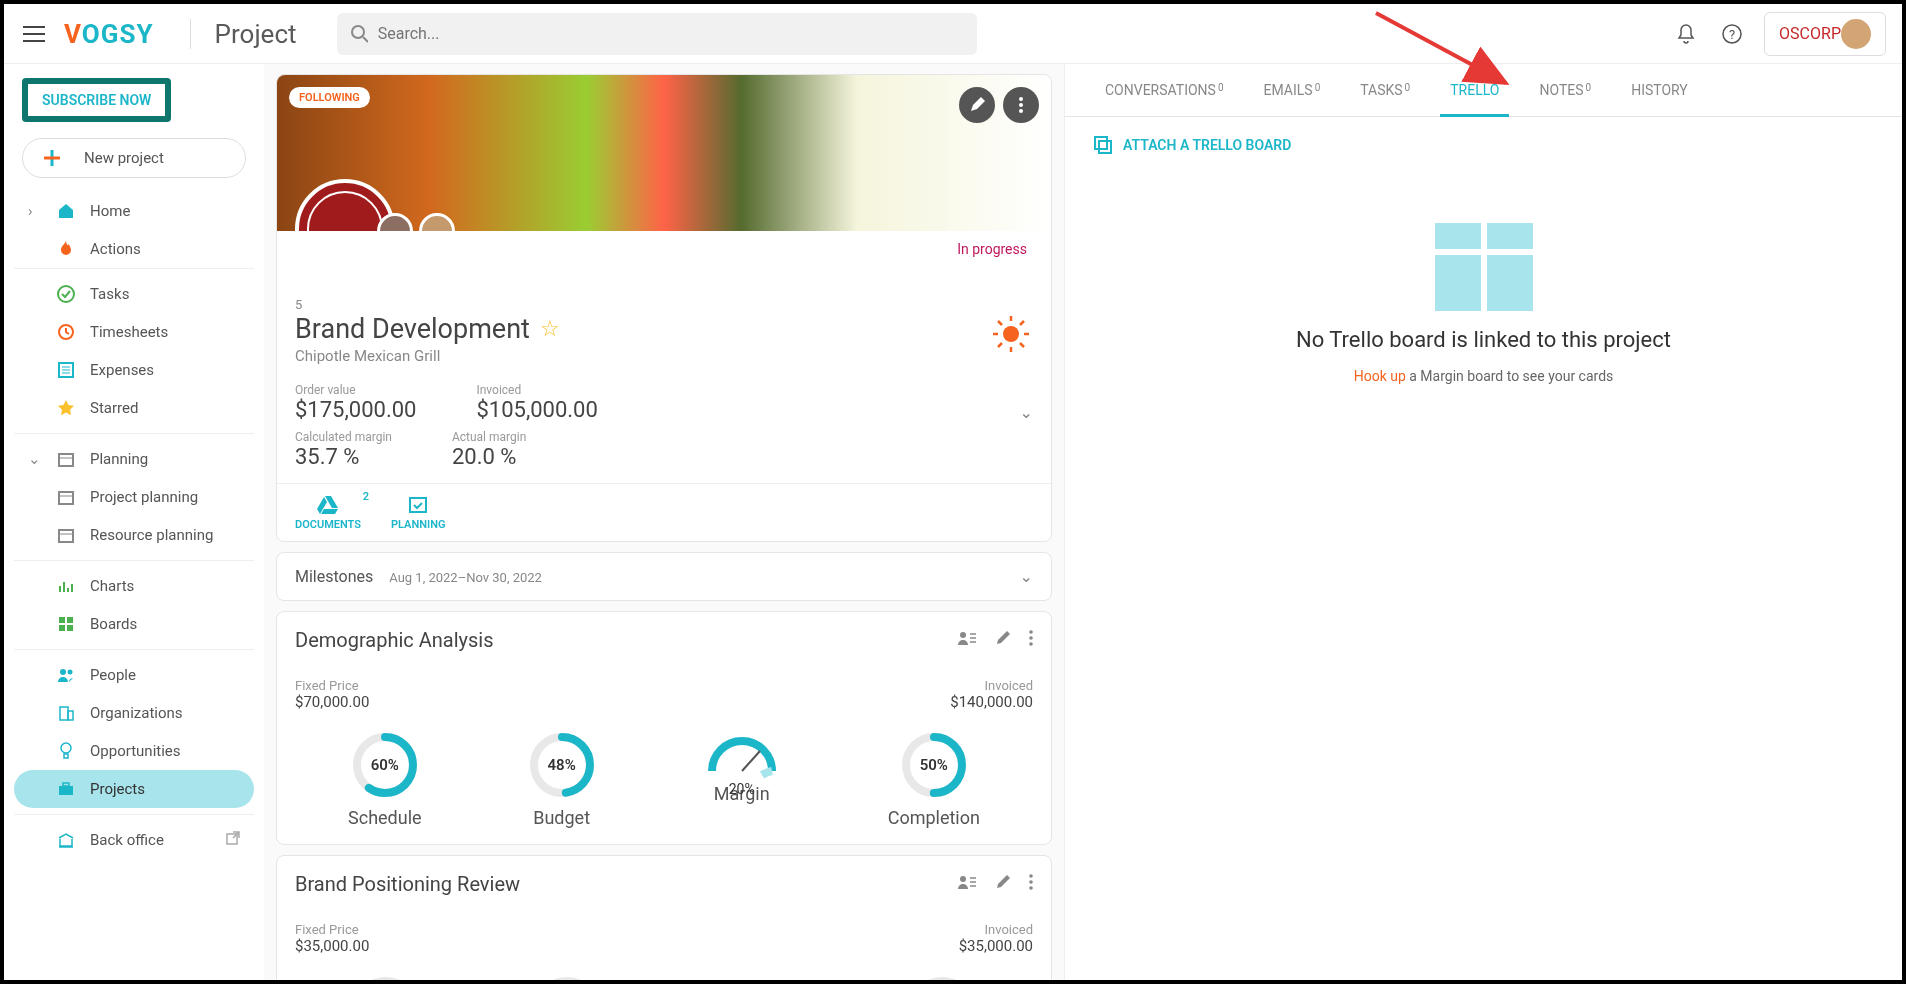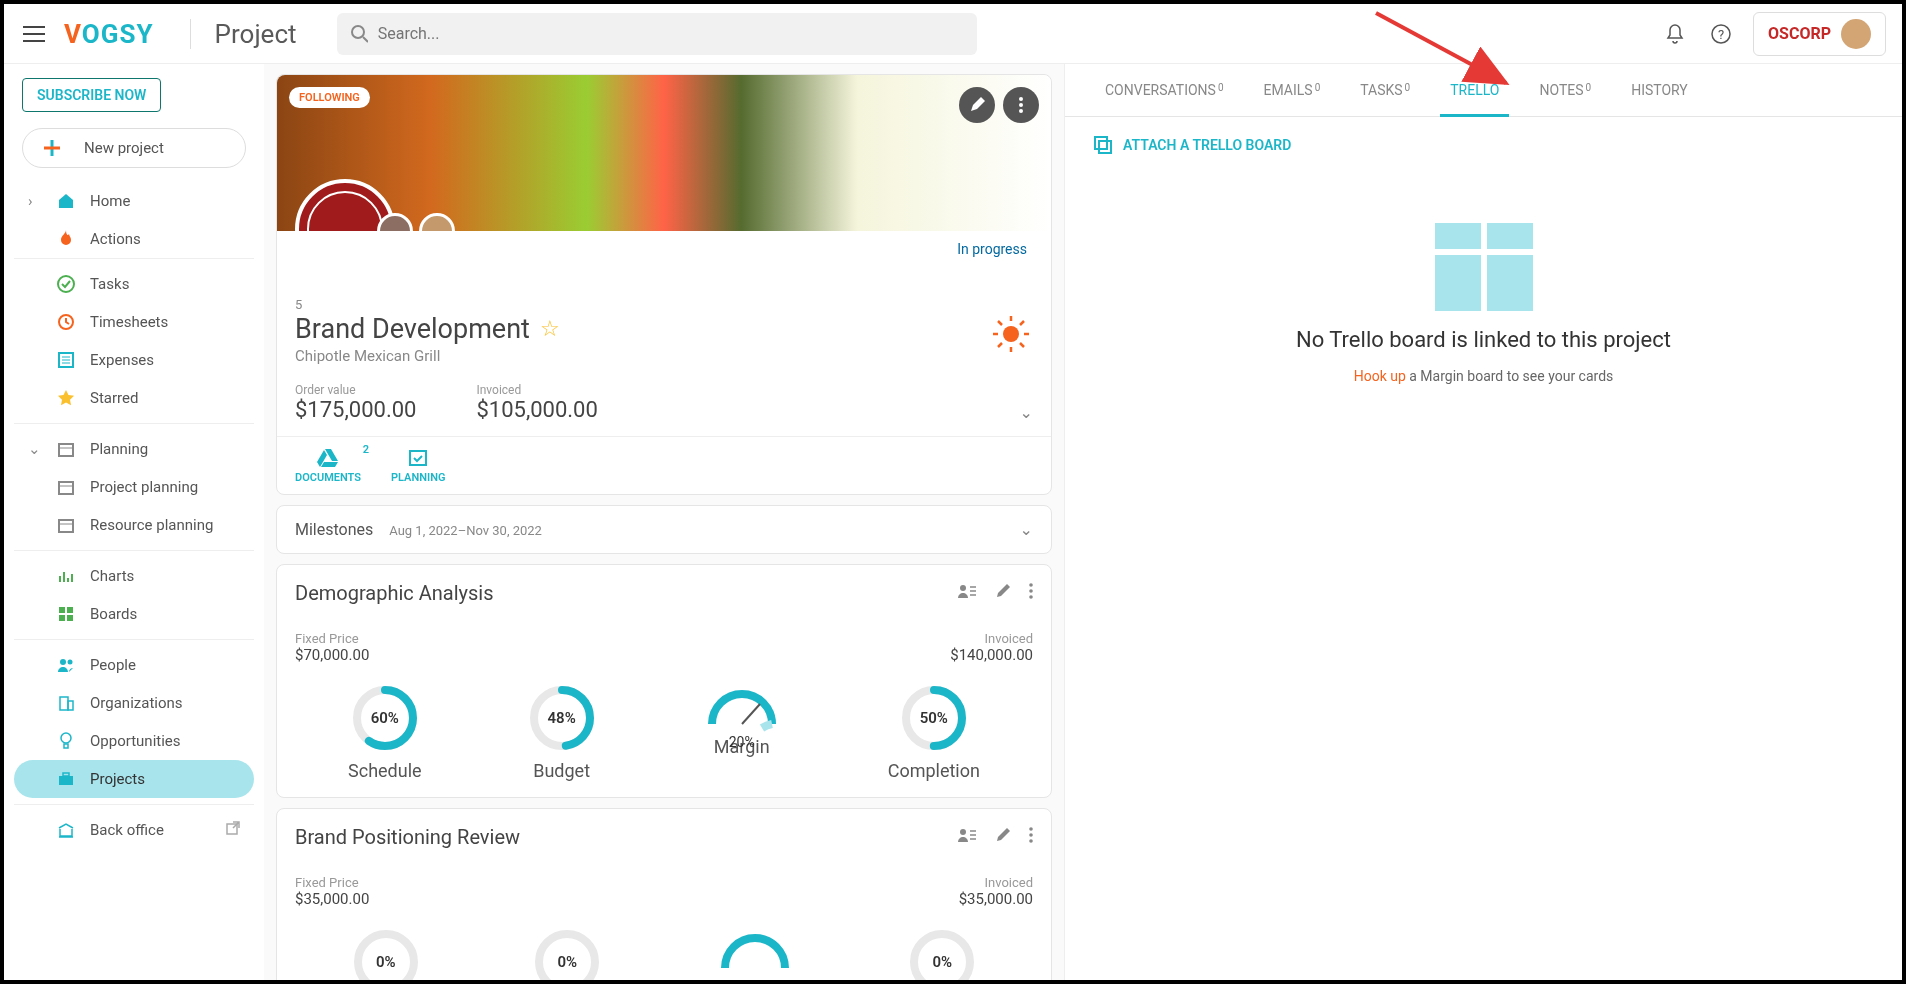--- a/index.html
+++ b/index.html
@@ -10,27 +10,27 @@
 .menu-btn { width: 28px; height: 28px; display: flex; align-items: center; justify-content: center; cursor: pointer; }
 .logo { font-size: 26px; font-weight: 700; letter-spacing: 1px; }
 .logo .v { color: #f5631e; }
 .logo .ogsy { color: #1cb6c9; }
 .header-title { font-size: 26px; color: #5a5a5a; margin-left: 20px; padding-left: 24px; border-left: 1px solid #ddd; }
 .search-box { flex: 0 0 640px; margin-left: 24px; height: 42px; background: #f1f1f1; border-radius: 6px; display: flex; align-items: center; padding: 0 14px; color: #888; }
 .search-box svg { margin-right: 10px; }
 .search-box input { border: none; background: transparent; outline: none; font-size: 16px; width: 100%; }
 .header-right { margin-left: auto; display: flex; align-items: center; gap: 18px; }
 .icon-btn { width: 28px; height: 28px; display: flex; align-items: center; justify-content: center; cursor: pointer; color: #555; }
-.org-badge { border: 1px solid #ddd; border-radius: 6px; padding: 6px 14px; font-weight: 700; color: #c62828; font-size: 16px; display: flex; align-items: center; gap: 10px; }
+.org-badge { border: 1px solid #ddd; border-radius: 6px; padding: 6px 14px; font-weight: 400; color: #c62828; font-size: 16px; display: flex; align-items: center; }
 .avatar-sm { width: 30px; height: 30px; border-radius: 50%; background: #d4a574; }
 
 
 .layout { display: flex; height: calc(100% - 60px); }
 .sidebar { width: 260px; padding: 14px 10px; overflow-y: auto; }
-.subscribe-btn { border: 1px solid #0f766e; padding: 8px 14px; color: #1cb6c9; font-size: 14px; font-weight: 600; border-radius: 4px; cursor: pointer; display: inline-block; margin-bottom: 16px; margin-left: 8px; }
+.subscribe-btn { border: 6px solid #0f766e; padding: 8px 14px; color: #1cb6c9; font-size: 14px; font-weight: 600; border-radius: 4px; cursor: pointer; display: inline-block; margin-bottom: 16px; margin-left: 8px; }
 .new-project-btn { border: 1px solid #ddd; border-radius: 24px; padding: 10px 20px; display: flex; align-items: center; gap: 23px; margin: 0 8px 14px 8px; cursor: pointer; font-size: 15px; color: #555; }
 .nav-section { border-top: 1px solid #eee; padding: 6px 0; }
 .nav-item { display: flex; align-items: center; gap: 14px; padding: 9px 14px; font-size: 15px; color: #555; cursor: pointer; border-radius: 20px; }
 .nav-item.active { background: #a8e4ec; color: #333; }
 .nav-icon { width: 20px; height: 20px; display: flex; align-items: center; justify-content: center; }
 .nav-expand { width: 14px; color: #888; }
 .nav-external { margin-left: auto; color: #aaa; }
 .ic-home { color: #1cb6c9; }
 .ic-fire { color: #f5631e; }
 .ic-check { color: #4caf50; }
@@ -53,21 +53,21 @@
 .hero .following { position: absolute; top: 12px; left: 12px; background: #fff; color: #f5631e; font-size: 11px; padding: 4px 10px; border-radius: 12px; font-weight: 600; }
 .hero .brand-text { position: absolute; right: 30px; top: 30px; font-size: 30px; font-family: serif; font-weight: bold; color: #8b0000; }
 .hero-actions { position: absolute; top: 12px; right: 12px; display: flex; gap: 8px; }
 .hero-circle { width: 36px; height: 36px; border-radius: 50%; background: #555; display: flex; align-items: center; justify-content: center; color: #fff; cursor: pointer; }
 .hero-logo { position: absolute; bottom: -48px; left: 18px; width: 100px; height: 100px; border-radius: 50%; background: #a01c1c; border: 4px solid #fff; }
 .hero-logo-inner { position: absolute; inset: 8px; border: 2px solid #fff; border-radius: 50%; }
 .hero-avatars { position: absolute; bottom: -18px; left: 100px; display: flex; gap: 6px; }
 .hero-avatars .av { width: 36px; height: 36px; border-radius: 50%; border: 3px solid #fff; background: #8d6e63; }
 
 .card-body { padding: 14px 18px; }
-.status-row { display: flex; justify-content: flex-end; color: #0369a1; font-size: 14px; margin-top: -4px; padding-right: 6px; }
+.status-row { display: flex; justify-content: flex-end; color: #be185d; font-size: 14px; margin-top: -4px; padding-right: 6px; }
 .project-header-row { display: flex; align-items: center; justify-content: space-between; }
 .project-id { font-size: 13px; color: #888; margin-top: 40px; }
 .project-title { font-size: 27px; color: #444; display: flex; align-items: center; gap: 10px; }
 .star-outline { color: #fbc02d; font-size: 22px; }
 .project-client { font-size: 15px; color: #888; margin-top: 2px; }
 .sun-icon { color: #f5631e; font-size: 38px; }
 .stats-row { display: flex; gap: 60px; margin-top: 18px; position: relative; }
 .stat-group .label { font-size: 12px; color: #999; }
 .stat-group .value { font-size: 22px; color: #444; }
 .expand-chevron { position: absolute; right: 0; top: 50%; color: #888; cursor: pointer; }
@@ -416,20 +416,30 @@
           <div class="stat-group">
             <div class="label">Order value</div>
             <div class="value">$175,000.00</div>
           </div>
           <div class="stat-group">
             <div class="label">Invoiced</div>
             <div class="value">$105,000.00</div>
           </div>
           <span class="expand-chevron">⌄</span>
         </div>
+        <div class="stats-row" style="margin-top:8px">
+          <div class="stat-group">
+            <div class="label">Calculated margin</div>
+            <div class="value">35.7 %</div>
+          </div>
+          <div class="stat-group">
+            <div class="label">Actual margin</div>
+            <div class="value">20.0 %</div>
+          </div>
+        </div>
       </div>
       <div class="card-footer">
         <div class="footer-item">
           <svg width="22" height="20">
               <path d="M8 2h6l7 12h-6L8 2zM7 3L0 15l3 5 7-12zM4 20h14l3-5H7z" fill="#1cb6c9"></path>
             </svg>
           <span class="badge">2</span>
           <span>DOCUMENTS</span>
         </div>
         <div class="footer-item">

